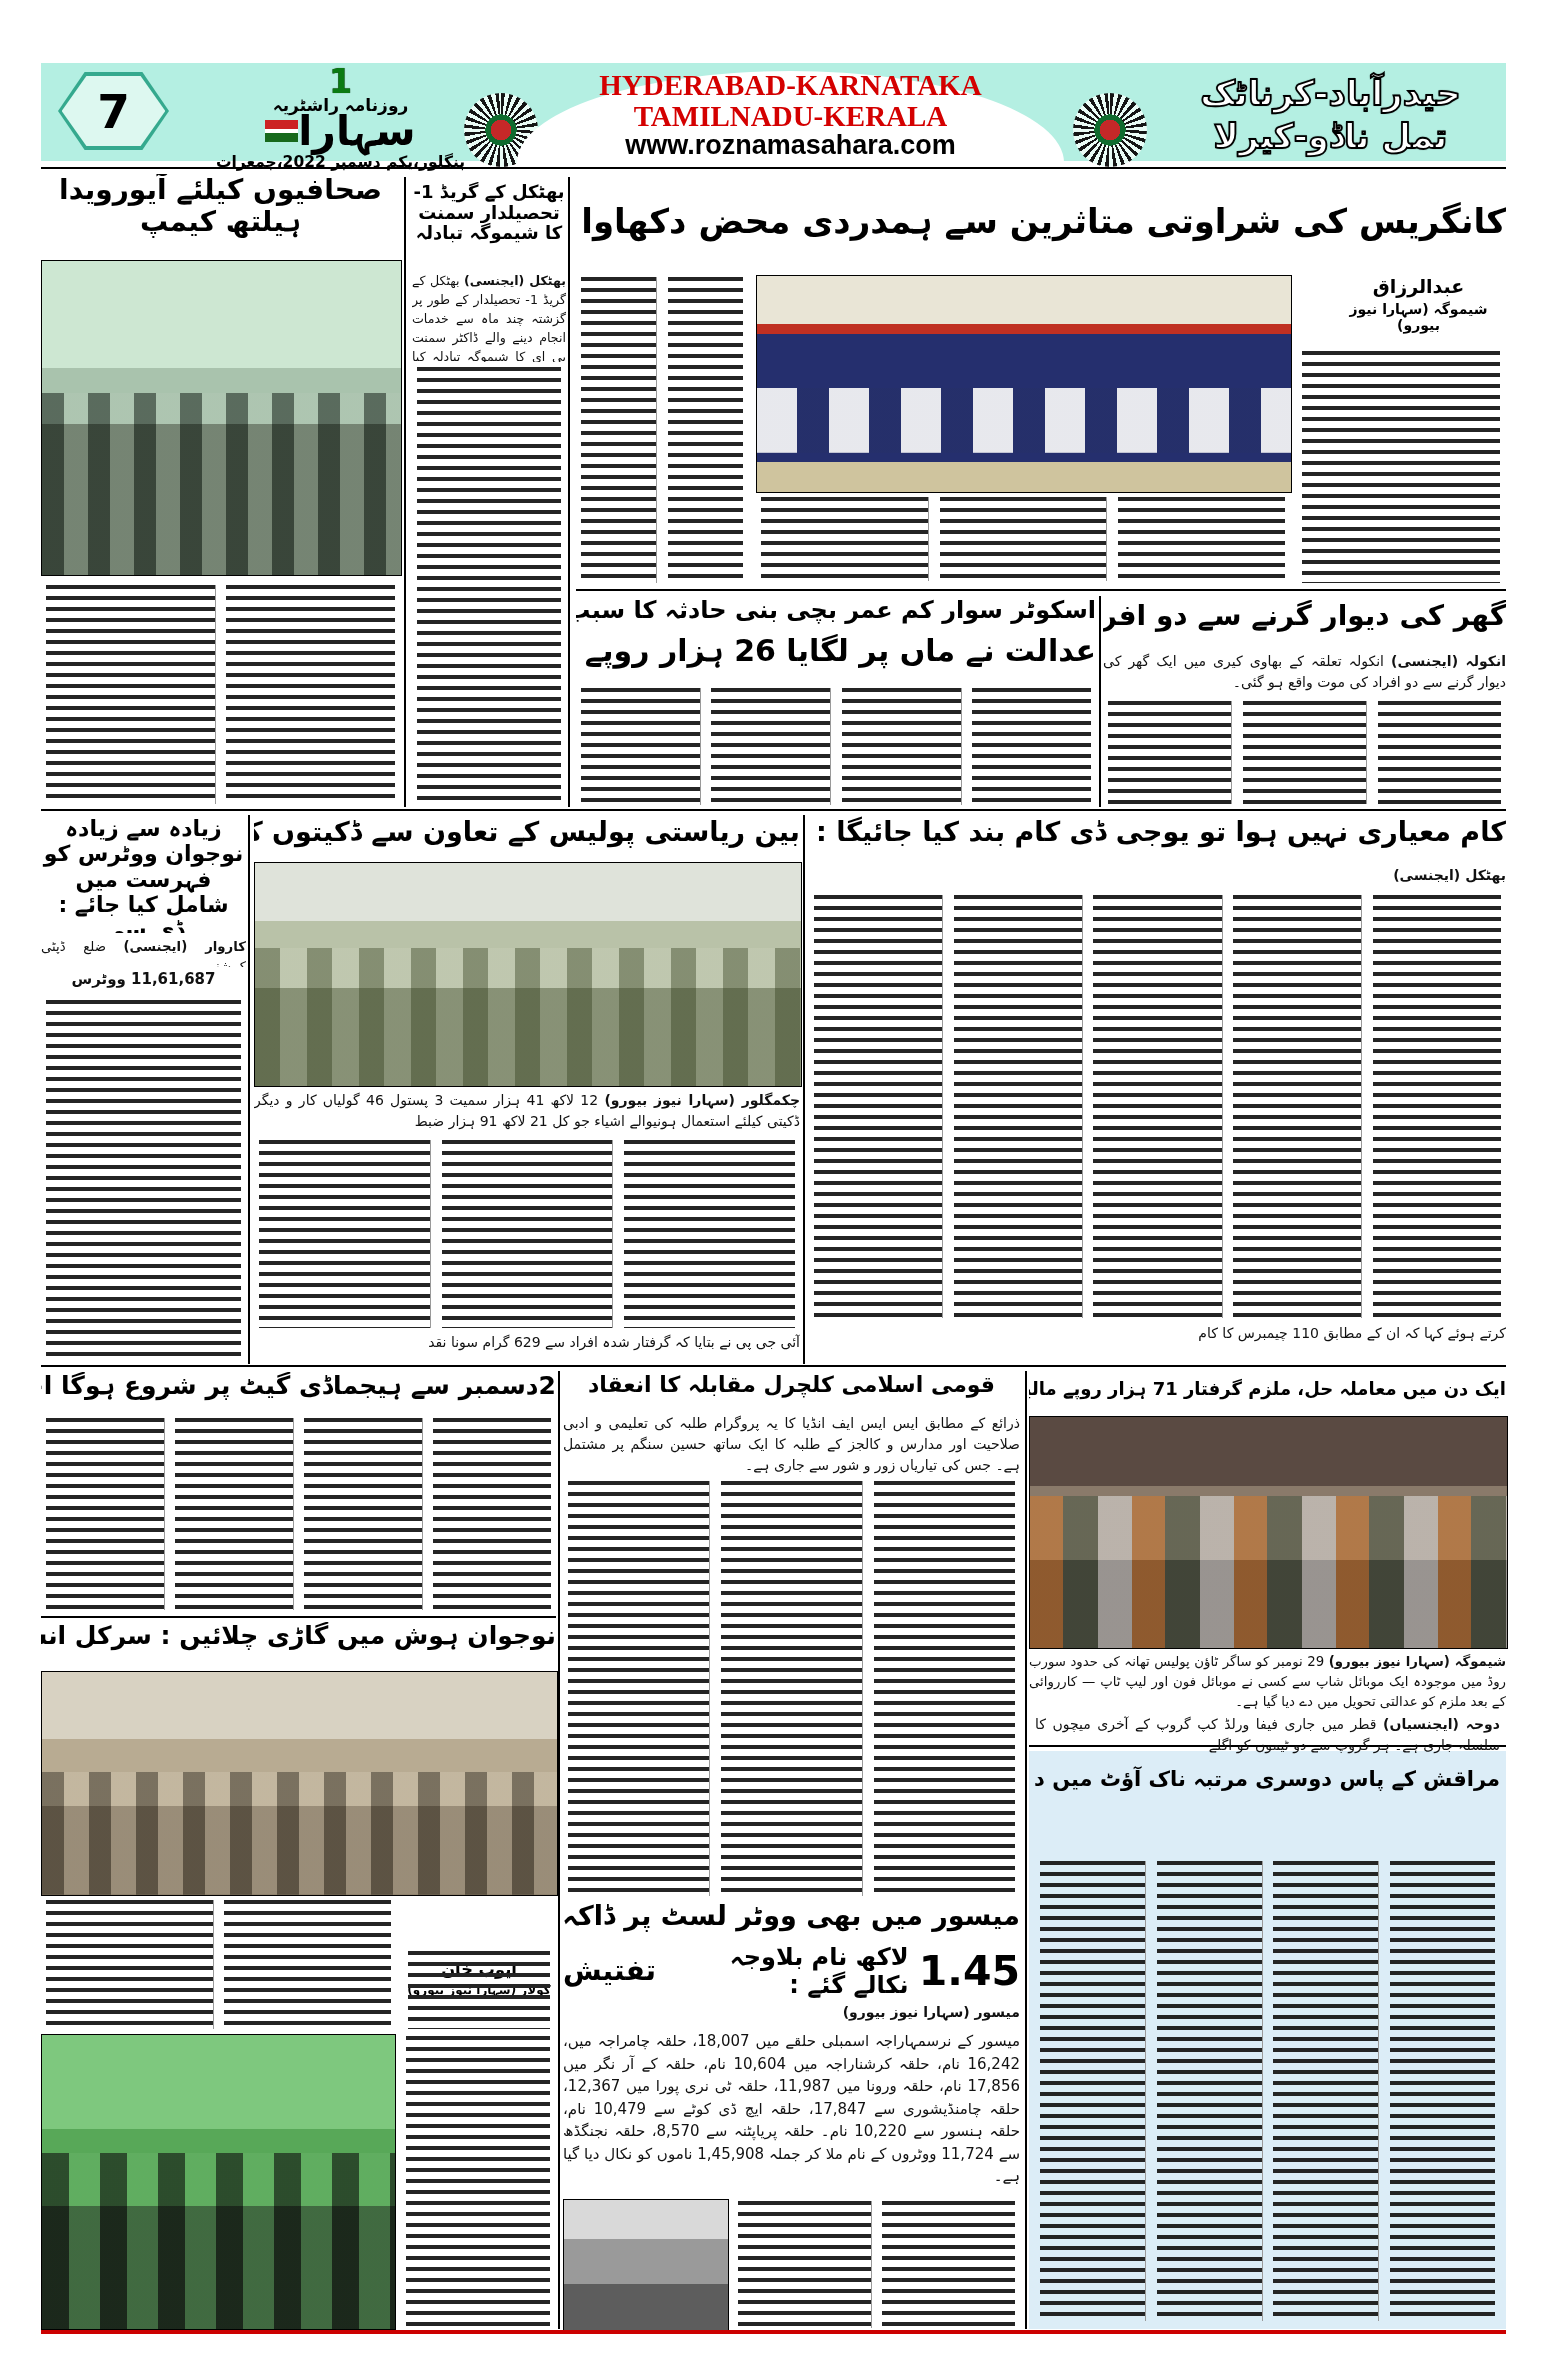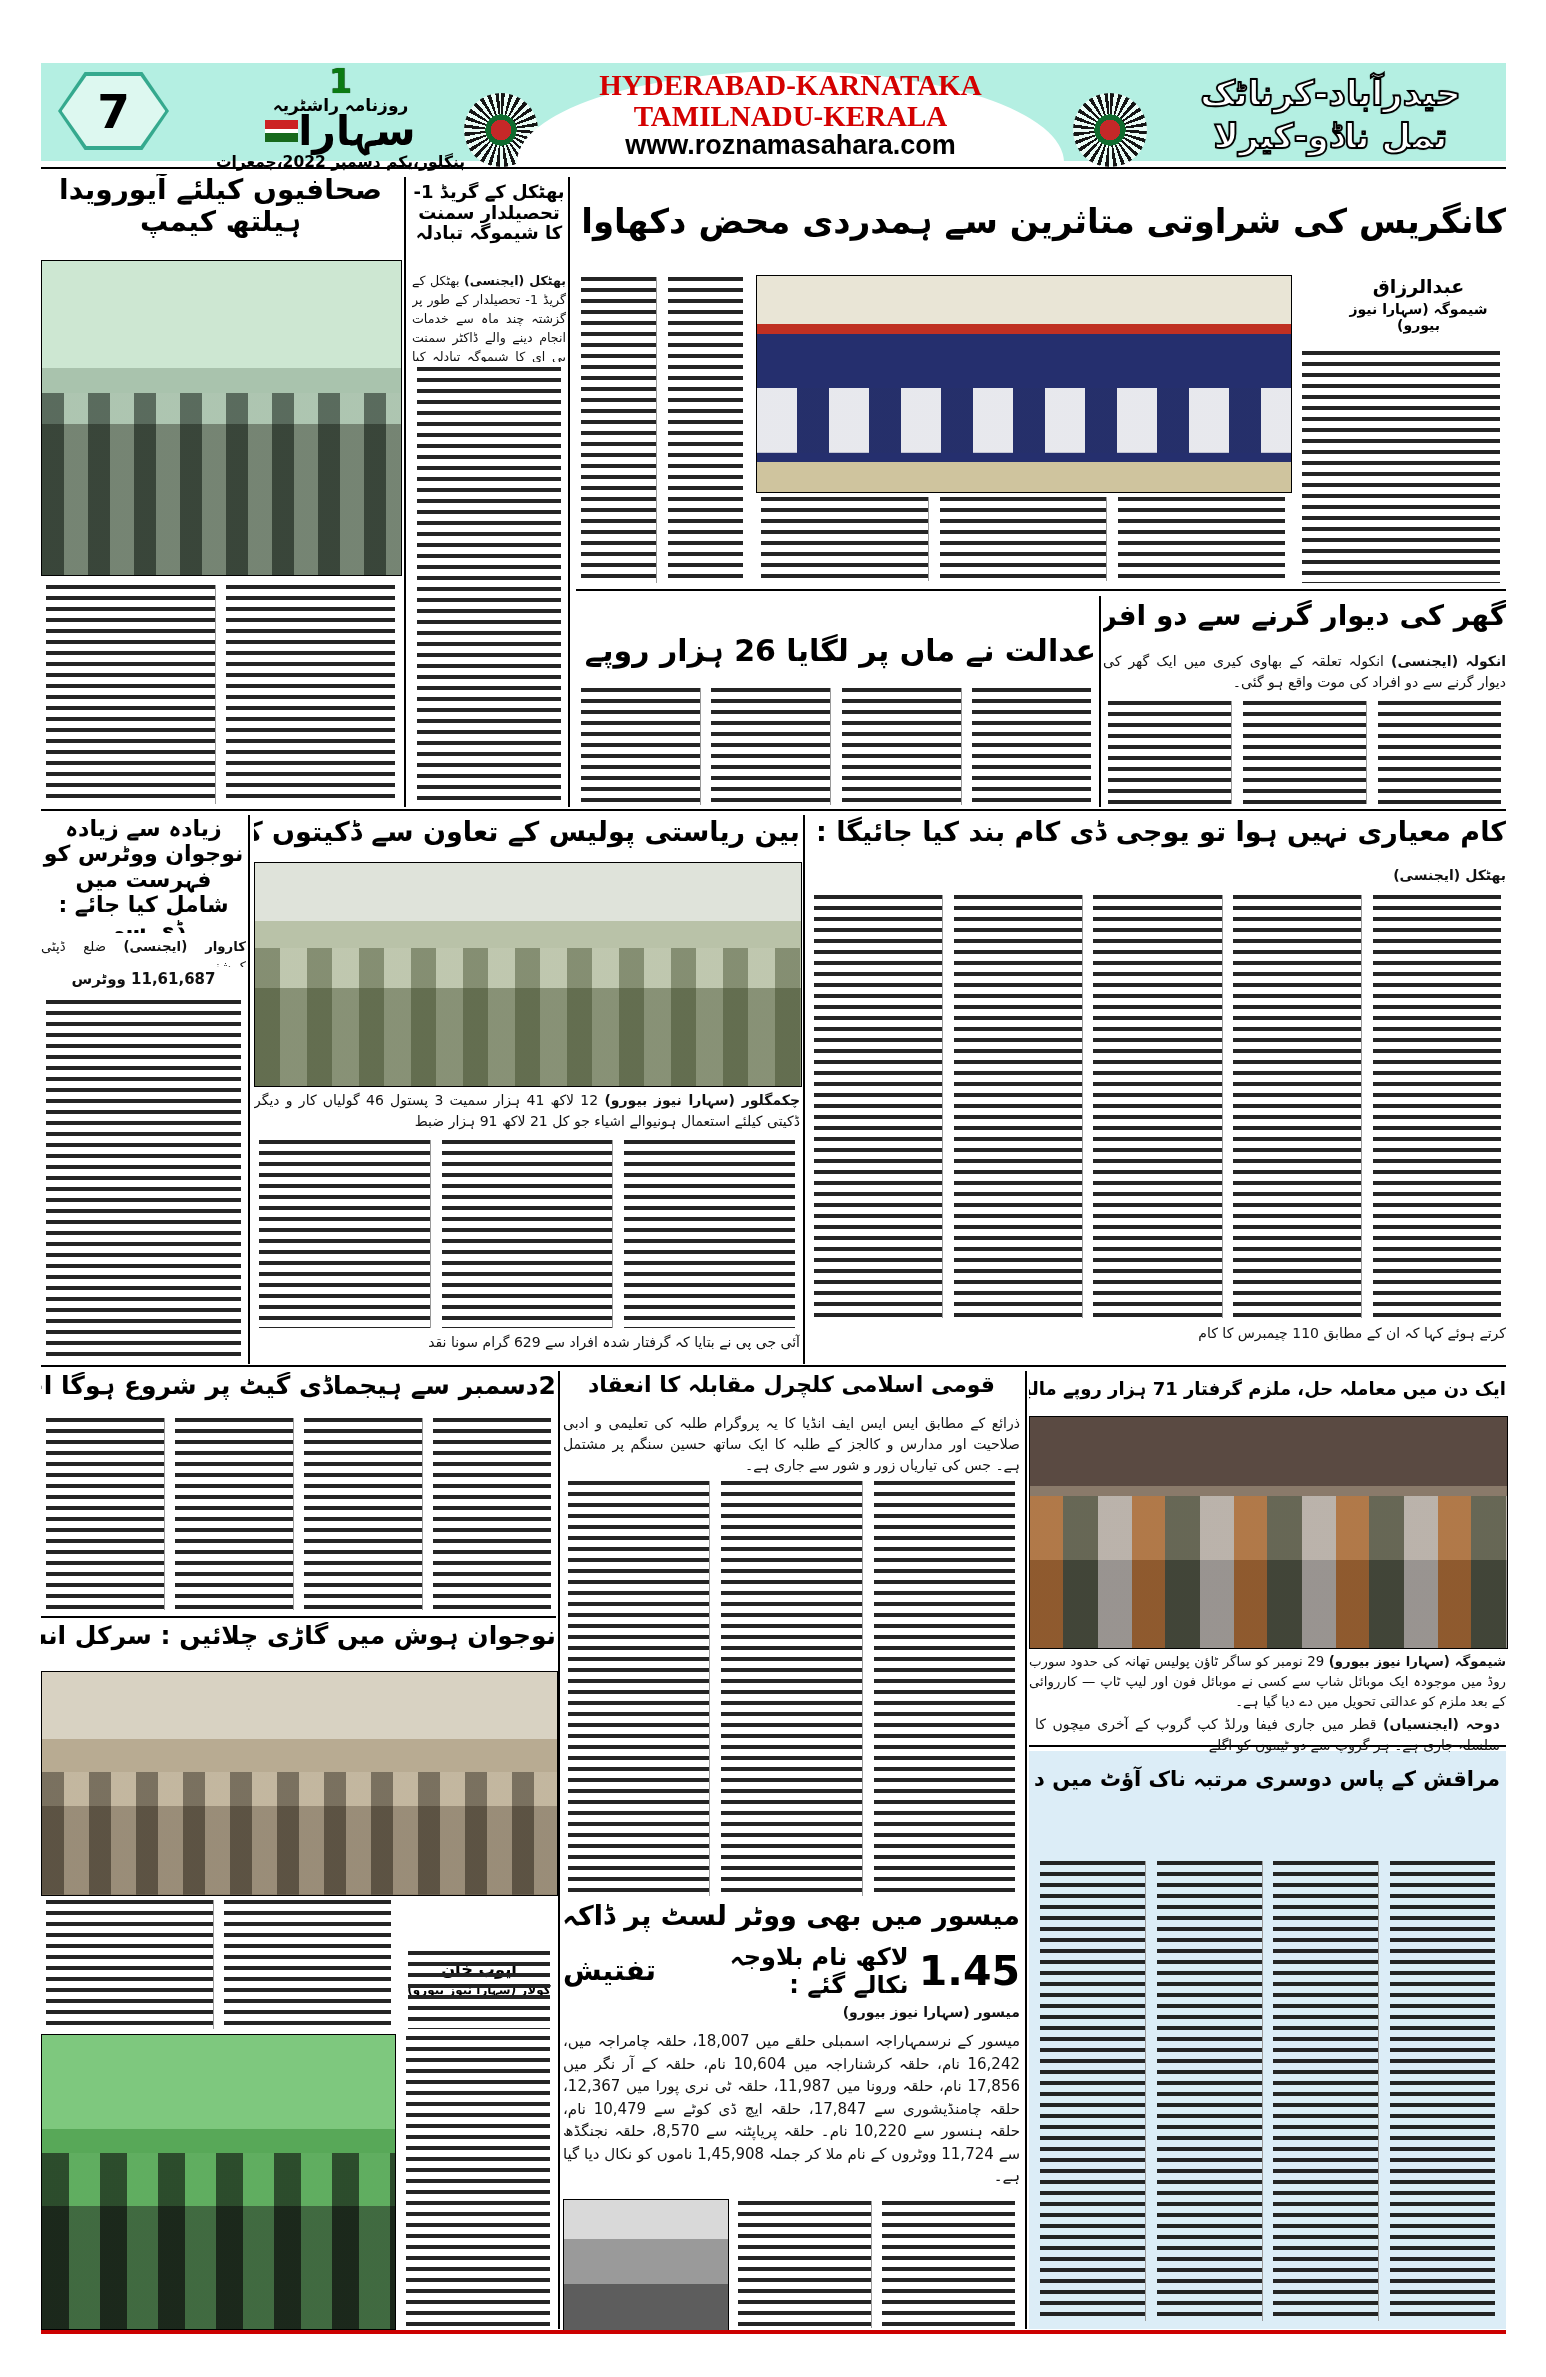--- a/index.html
+++ b/index.html
@@ -153,20 +153,21 @@
   <div class="fx" style="left:1297px;top:349px;width:208px;height:235px">
     <i></i>
   </div>
   <div class="fx" style="left:756px;top:495px;width:534px;height:87px">
     <i></i>
       <i></i>
       <i></i>
   </div>
   <div class="hr" style="left:576px;top:589px;width:930px;height:2.2px"></div>
 
+  <div class="hl" style="left:576px;top:597px;width:520px;height:37px;font-size:24px">اسکوٹر سوار کم عمر بچی بنی حادثہ کا سبب</div>
   <div class="hl" style="left:576px;top:634px;width:520px;height:46px;font-size:30px">عدالت نے ماں پر لگایا 26 ہزار روپے جرمانہ</div>
   <div class="fx" style="left:576px;top:686px;width:520px;height:120px">
     <i></i>
       <i></i>
       <i></i>
       <i></i>
   </div>
 
   <div class="vr" style="left:1099px;top:596px;width:1.5px;height:211px"></div>
 

